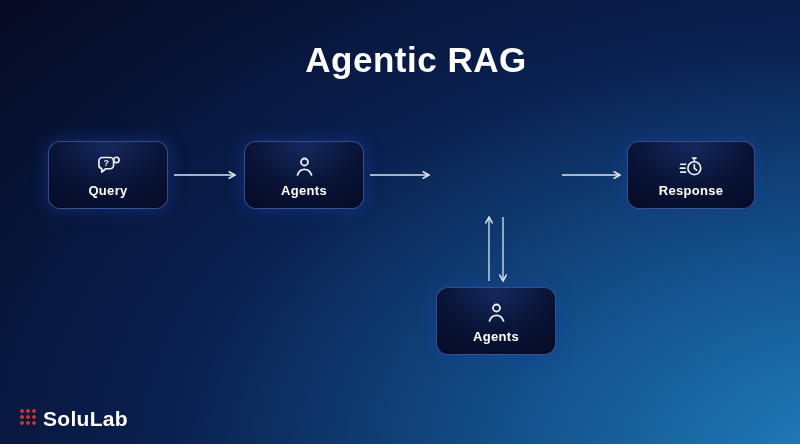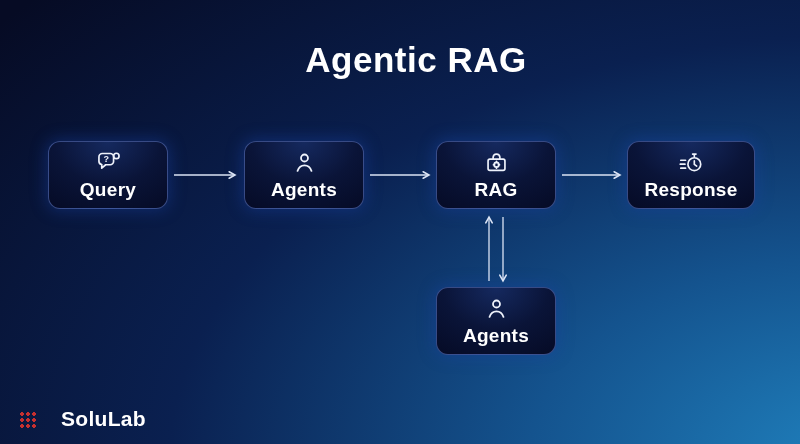--- a/index.html
+++ b/index.html
@@ -23,30 +23,30 @@
     position:absolute;width:120px;height:68px;
     border-radius:12px;
     background:radial-gradient(100% 140% at 50% 0%, #15295f 0%, #0a1438 45%, #040820 100%);
     border:1px solid rgba(96,126,208,.55);
     box-shadow:0 0 16px 2px rgba(25,65,160,.45);
     display:flex;flex-direction:column;align-items:center;justify-content:center;
     gap:3px;color:#ffffff;box-sizing:border-box;
   }
   .node .icon{display:block;height:27px;color:#eef2fb;}
   .node .icon svg{width:27px;height:27px;display:block;}
-  .node .label{font-size:19px;font-weight:700;letter-spacing:.3px;}
+  .node .label{font-size:13px;font-weight:700;letter-spacing:.3px;}
   #node-query   {left:48px; top:141px;}
   #node-agents-top{left:244px;top:141px;}
   #node-rag     {left:436px;top:141px;}
   #node-response{left:627px;top:141px;width:128px;}
   #node-agents-bottom{left:436px;top:287px;}
   .arrows{position:absolute;left:0;top:0;width:800px;height:444px;pointer-events:none;}
   .logo{
     position:absolute;left:18px;bottom:13px;
-    display:flex;align-items:center;gap:25px;
+    display:flex;align-items:flex-start;gap:7px;
   }
   .logo-icon{
     width:18px;height:18px;
     background-image:radial-gradient(circle, #c6302f 1.7px, transparent 2px);
     background-size:6px 6px;background-position:1px 1px;
   }
   .logo-text{color:#ffffff;font-size:21px;font-weight:600;letter-spacing:.3px;}
 </style>
 </head>
 <body>
@@ -69,31 +69,20 @@
   <div class="node" id="node-agents-top">
     <span class="icon">
       <svg viewBox="0 0 24 24" fill="none" stroke="currentColor" stroke-width="1.6" stroke-linecap="round" stroke-linejoin="round">
         <circle cx="12" cy="8" r="3.1"></circle>
         <path d="M5.8 19.5c1.1-3.3 3.5-5 6.2-5s5.1 1.7 6.2 5"></path>
       </svg>
     </span>
     <span class="label">Agents</span>
   </div>
 
-  <div class="node" id="node-rag">
-    <span class="icon">
-      <svg viewBox="0 0 24 24" fill="none" stroke="currentColor" stroke-width="1.5" stroke-linecap="round" stroke-linejoin="round">
-        <rect x="4.5" y="9" width="15" height="10" rx="1.6"></rect>
-        <path d="M9 9V7.2A3 3 0 0 1 12 4.5a3 3 0 0 1 3 2.7V9"></path>
-        <circle cx="12" cy="14" r="2.1"></circle>
-        <path d="M12 10.9v1M12 16.1v1M9.3 14h1M13.7 14h1"></path>
-      </svg>
-    </span>
-    <span class="label">RAG</span>
-  </div>
 
   <div class="node" id="node-response">
     <span class="icon">
       <svg viewBox="0 0 24 24" fill="none" stroke="currentColor" stroke-width="1.5" stroke-linecap="round" stroke-linejoin="round">
         <circle cx="14.5" cy="13.5" r="5.7"></circle>
         <path d="M14.5 10.6v3l2.1 1.6"></path>
         <path d="M13 4.5h3M14.5 4.5v2.2"></path>
         <path d="M2.5 10h4.2M2 13.5h4.2M2.5 17h4.2"></path>
       </svg>
     </span>

